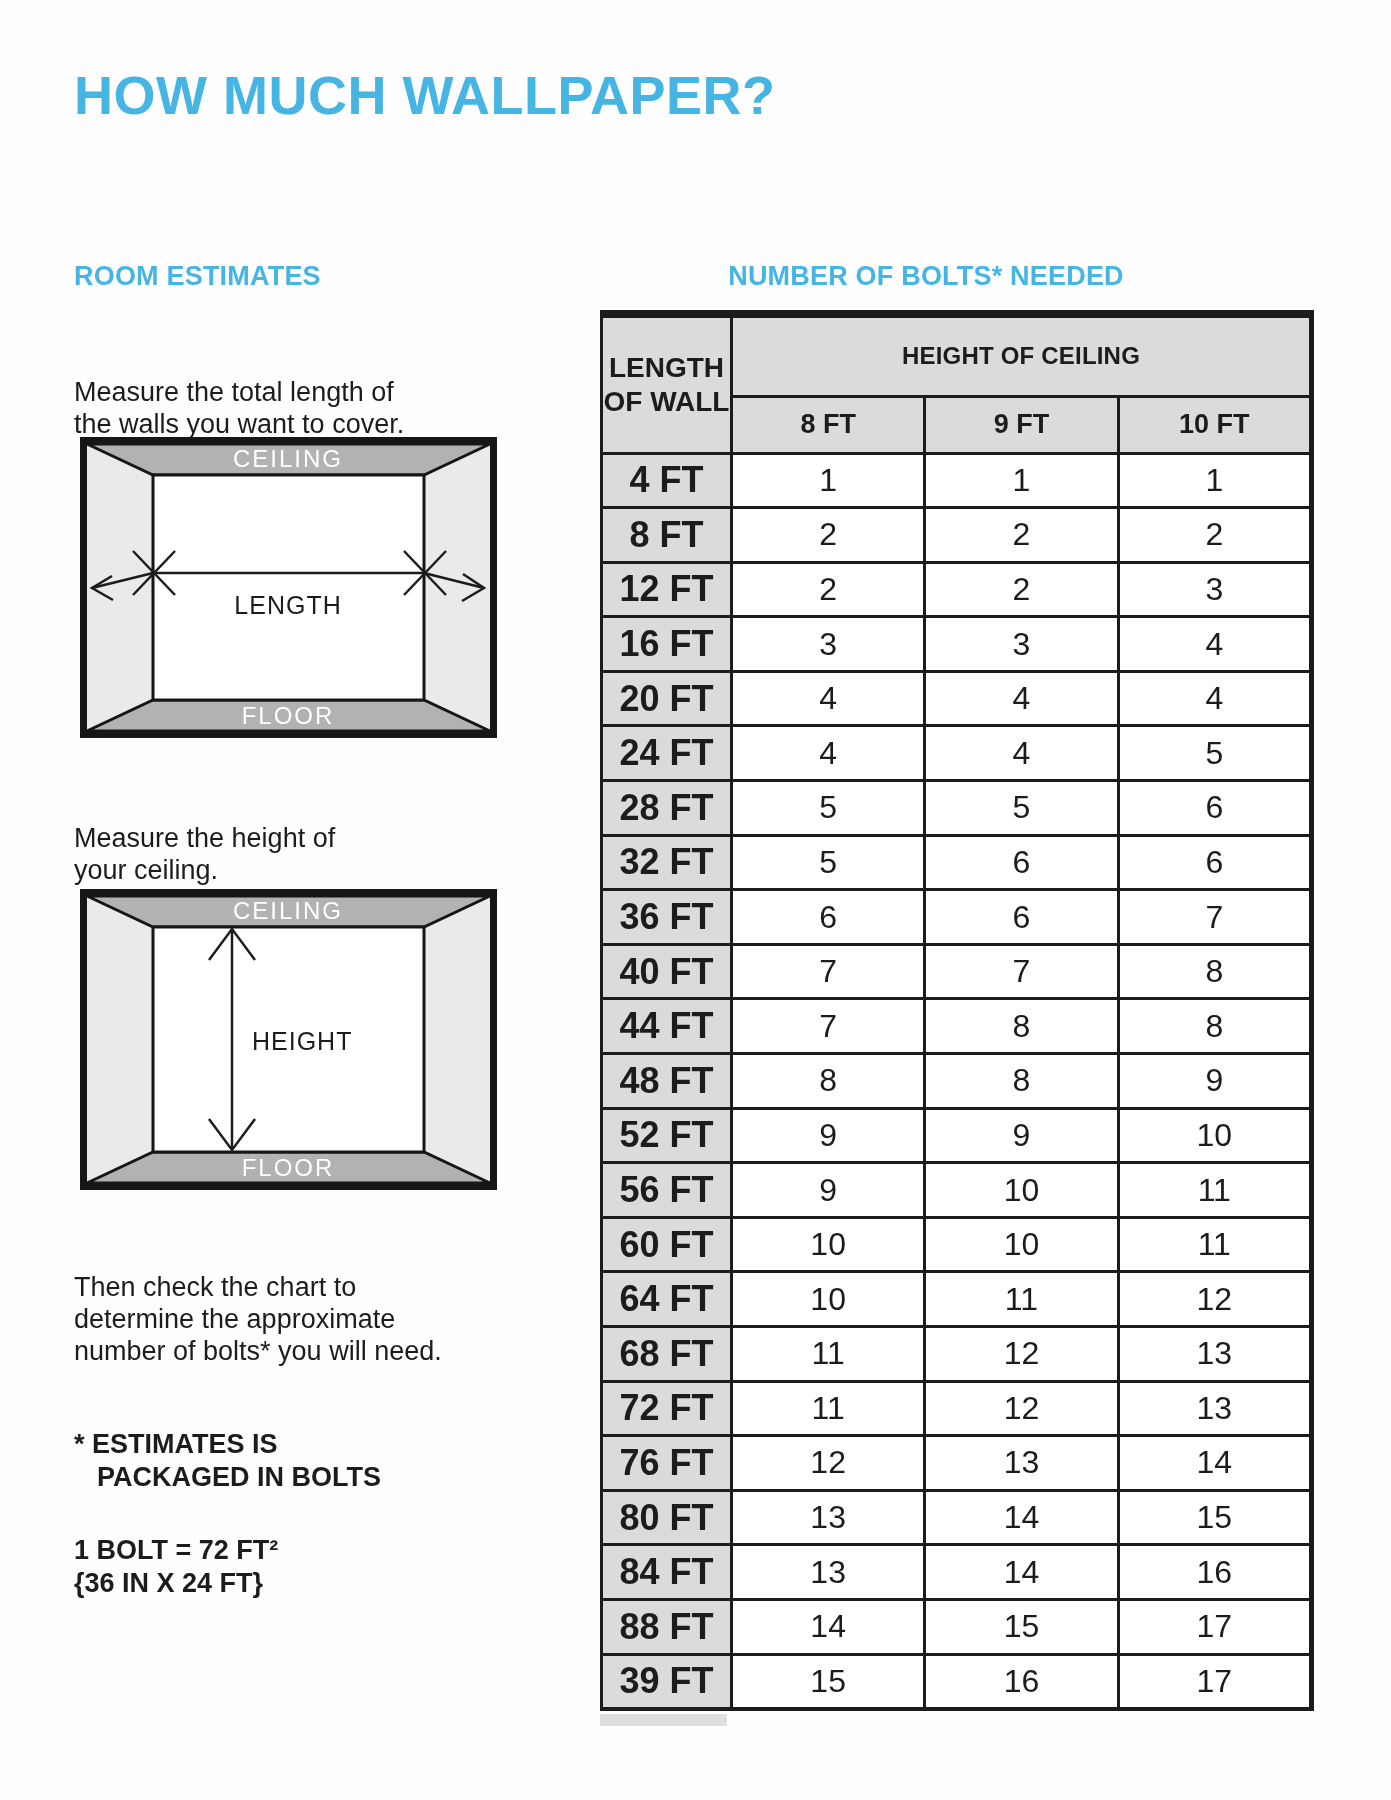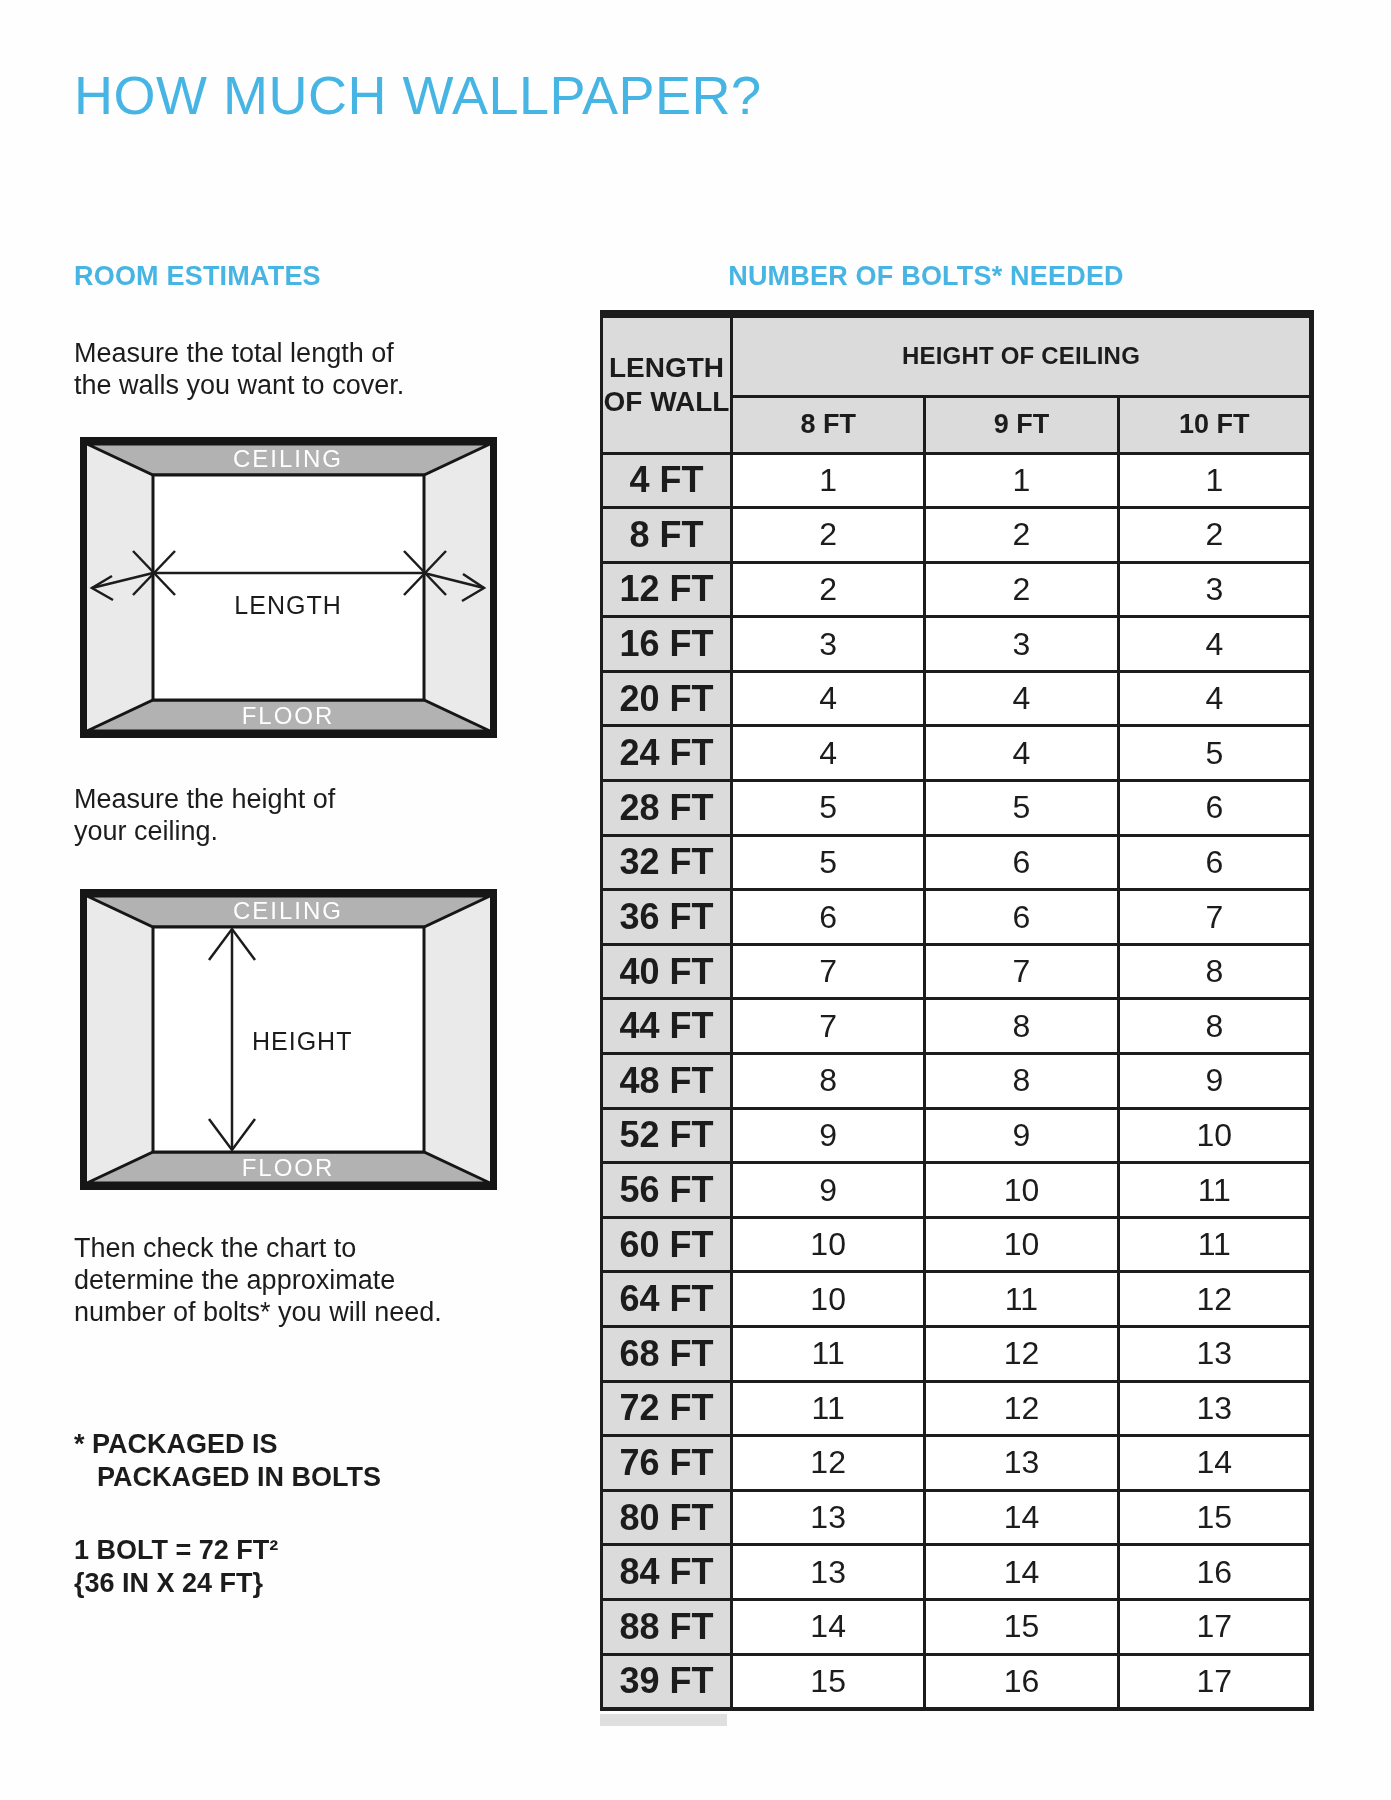--- a/index.html
+++ b/index.html
@@ -11,28 +11,28 @@
   }
   *{box-sizing:border-box;}
   html,body{margin:0;padding:0;}
   body{
     width:1391px;height:1800px;position:relative;background:#fefefe;
     font-family:"Liberation Sans","DejaVu Sans",sans-serif;color:var(--ink,#1c1c1c);
   }
   .abs{position:absolute;}
   .page-title{
     left:74px;top:68px;
-    font-size:54px;font-weight:normal;color:var(--accent-blue,#47b5e3);
+    font-size:54px;font-weight:bold;color:var(--accent-blue,#47b5e3);
     letter-spacing:0.5px;line-height:1;white-space:nowrap;
   }
   .blue-heading{
     font-size:27px;font-weight:bold;color:var(--accent-blue,#47b5e3);
     letter-spacing:0.2px;line-height:1;white-space:nowrap;
   }
-  .para{font-size:27px;line-height:32px;white-space:nowrap;}
+  .para{font-size:27px;line-height:32px;white-space:nowrap;margin-top:39px;}
   .bold-note{font-size:27px;font-weight:bold;line-height:33px;white-space:nowrap;}
   .indent{padding-left:23px;}
 
   .table-heading{left:571px;top:263px;width:710px;text-align:center;}
 
   .table-wrap{left:600px;top:310px;width:710px;}
   table.bolt-table{
     border-collapse:collapse;table-layout:fixed;width:710px;
     border-top:8px solid var(--ink,#1c1c1c);
     border-right:5px solid var(--ink,#1c1c1c);
@@ -124,21 +124,21 @@
   <text x="172" y="161" font-size="25" letter-spacing="1" fill="#1c1c1c">HEIGHT</text>
 </svg>
 
 <div class="abs para" style="left:74px;top:1232px;">
   <div>Then check the chart to</div>
   <div>determine the approximate</div>
   <div>number of bolts* you will need.</div>
 </div>
 
 <div class="abs bold-note" style="left:74px;top:1428px;">
-  <div>* PACKAGED IS</div>
+  <div>* ESTIMATES IS</div>
   <div class="indent">PACKAGED IN BOLTS</div>
 </div>
 
 <div class="abs bold-note" style="left:74px;top:1526px;margin-top:8px;">
   <div>1 BOLT = 72 FT²</div>
   <div>{36 IN X 24 FT}</div>
 </div>
 
 <div class="abs blue-heading table-heading">NUMBER OF BOLTS* NEEDED</div>
 

